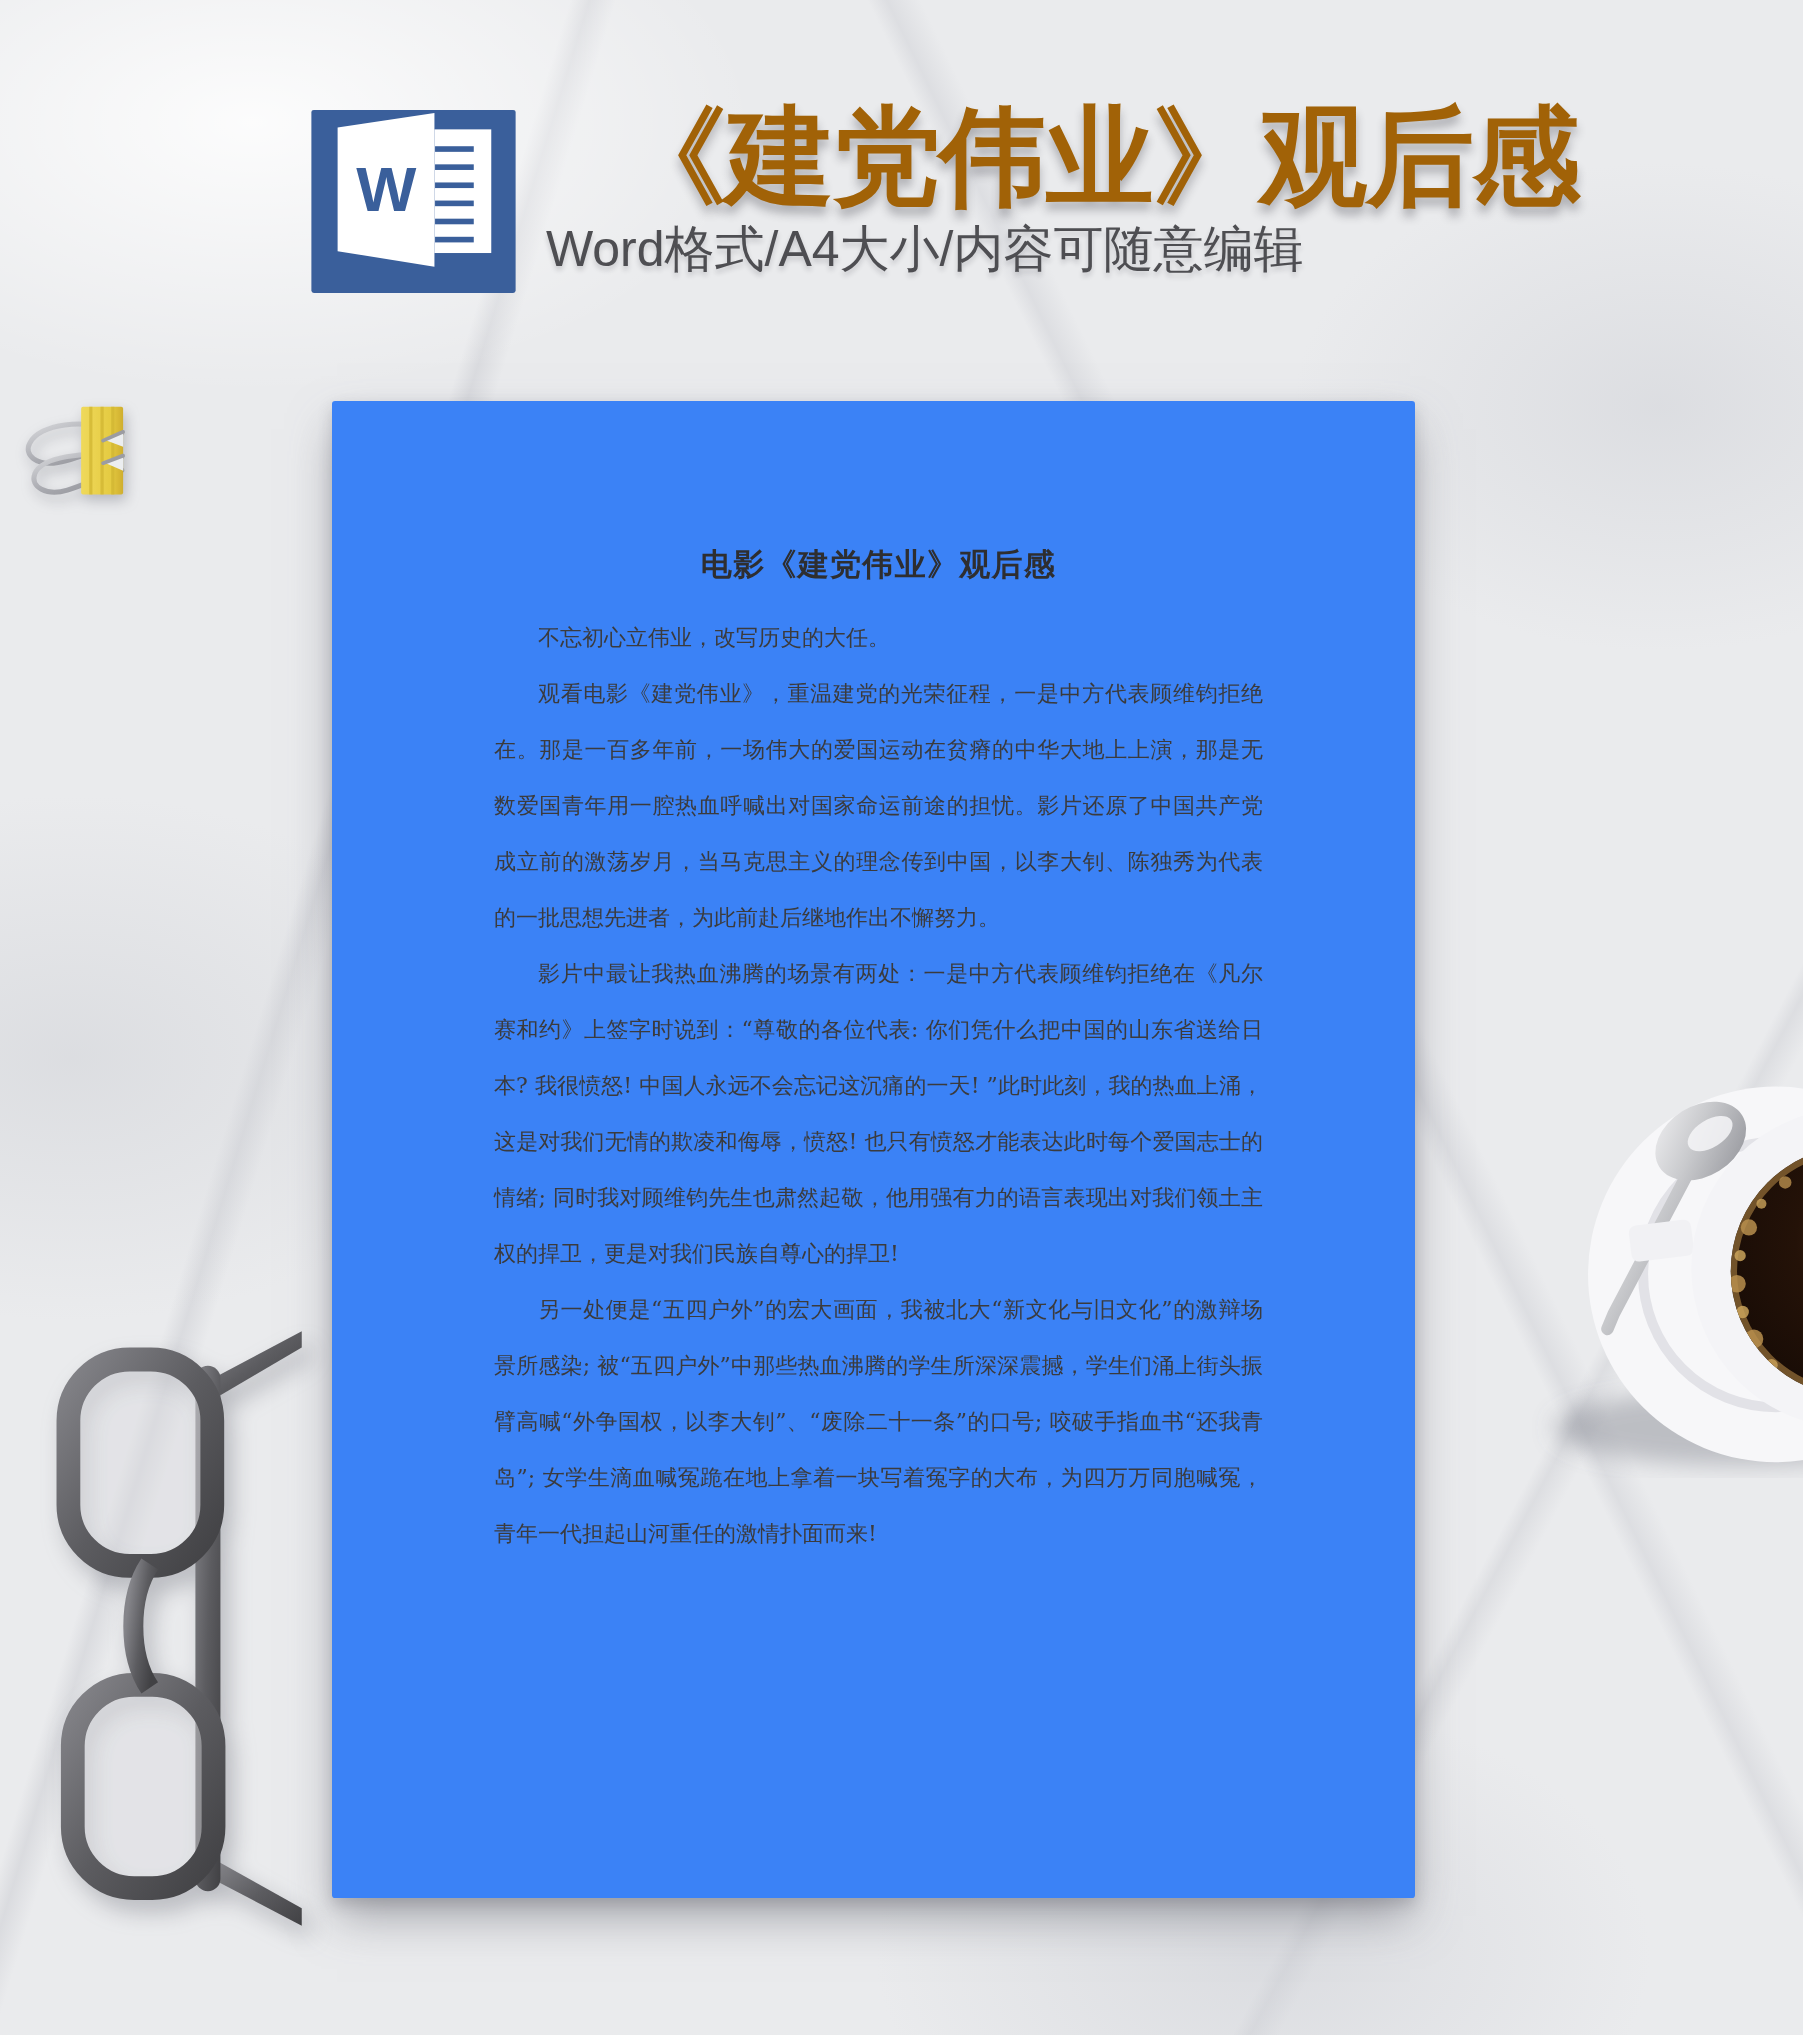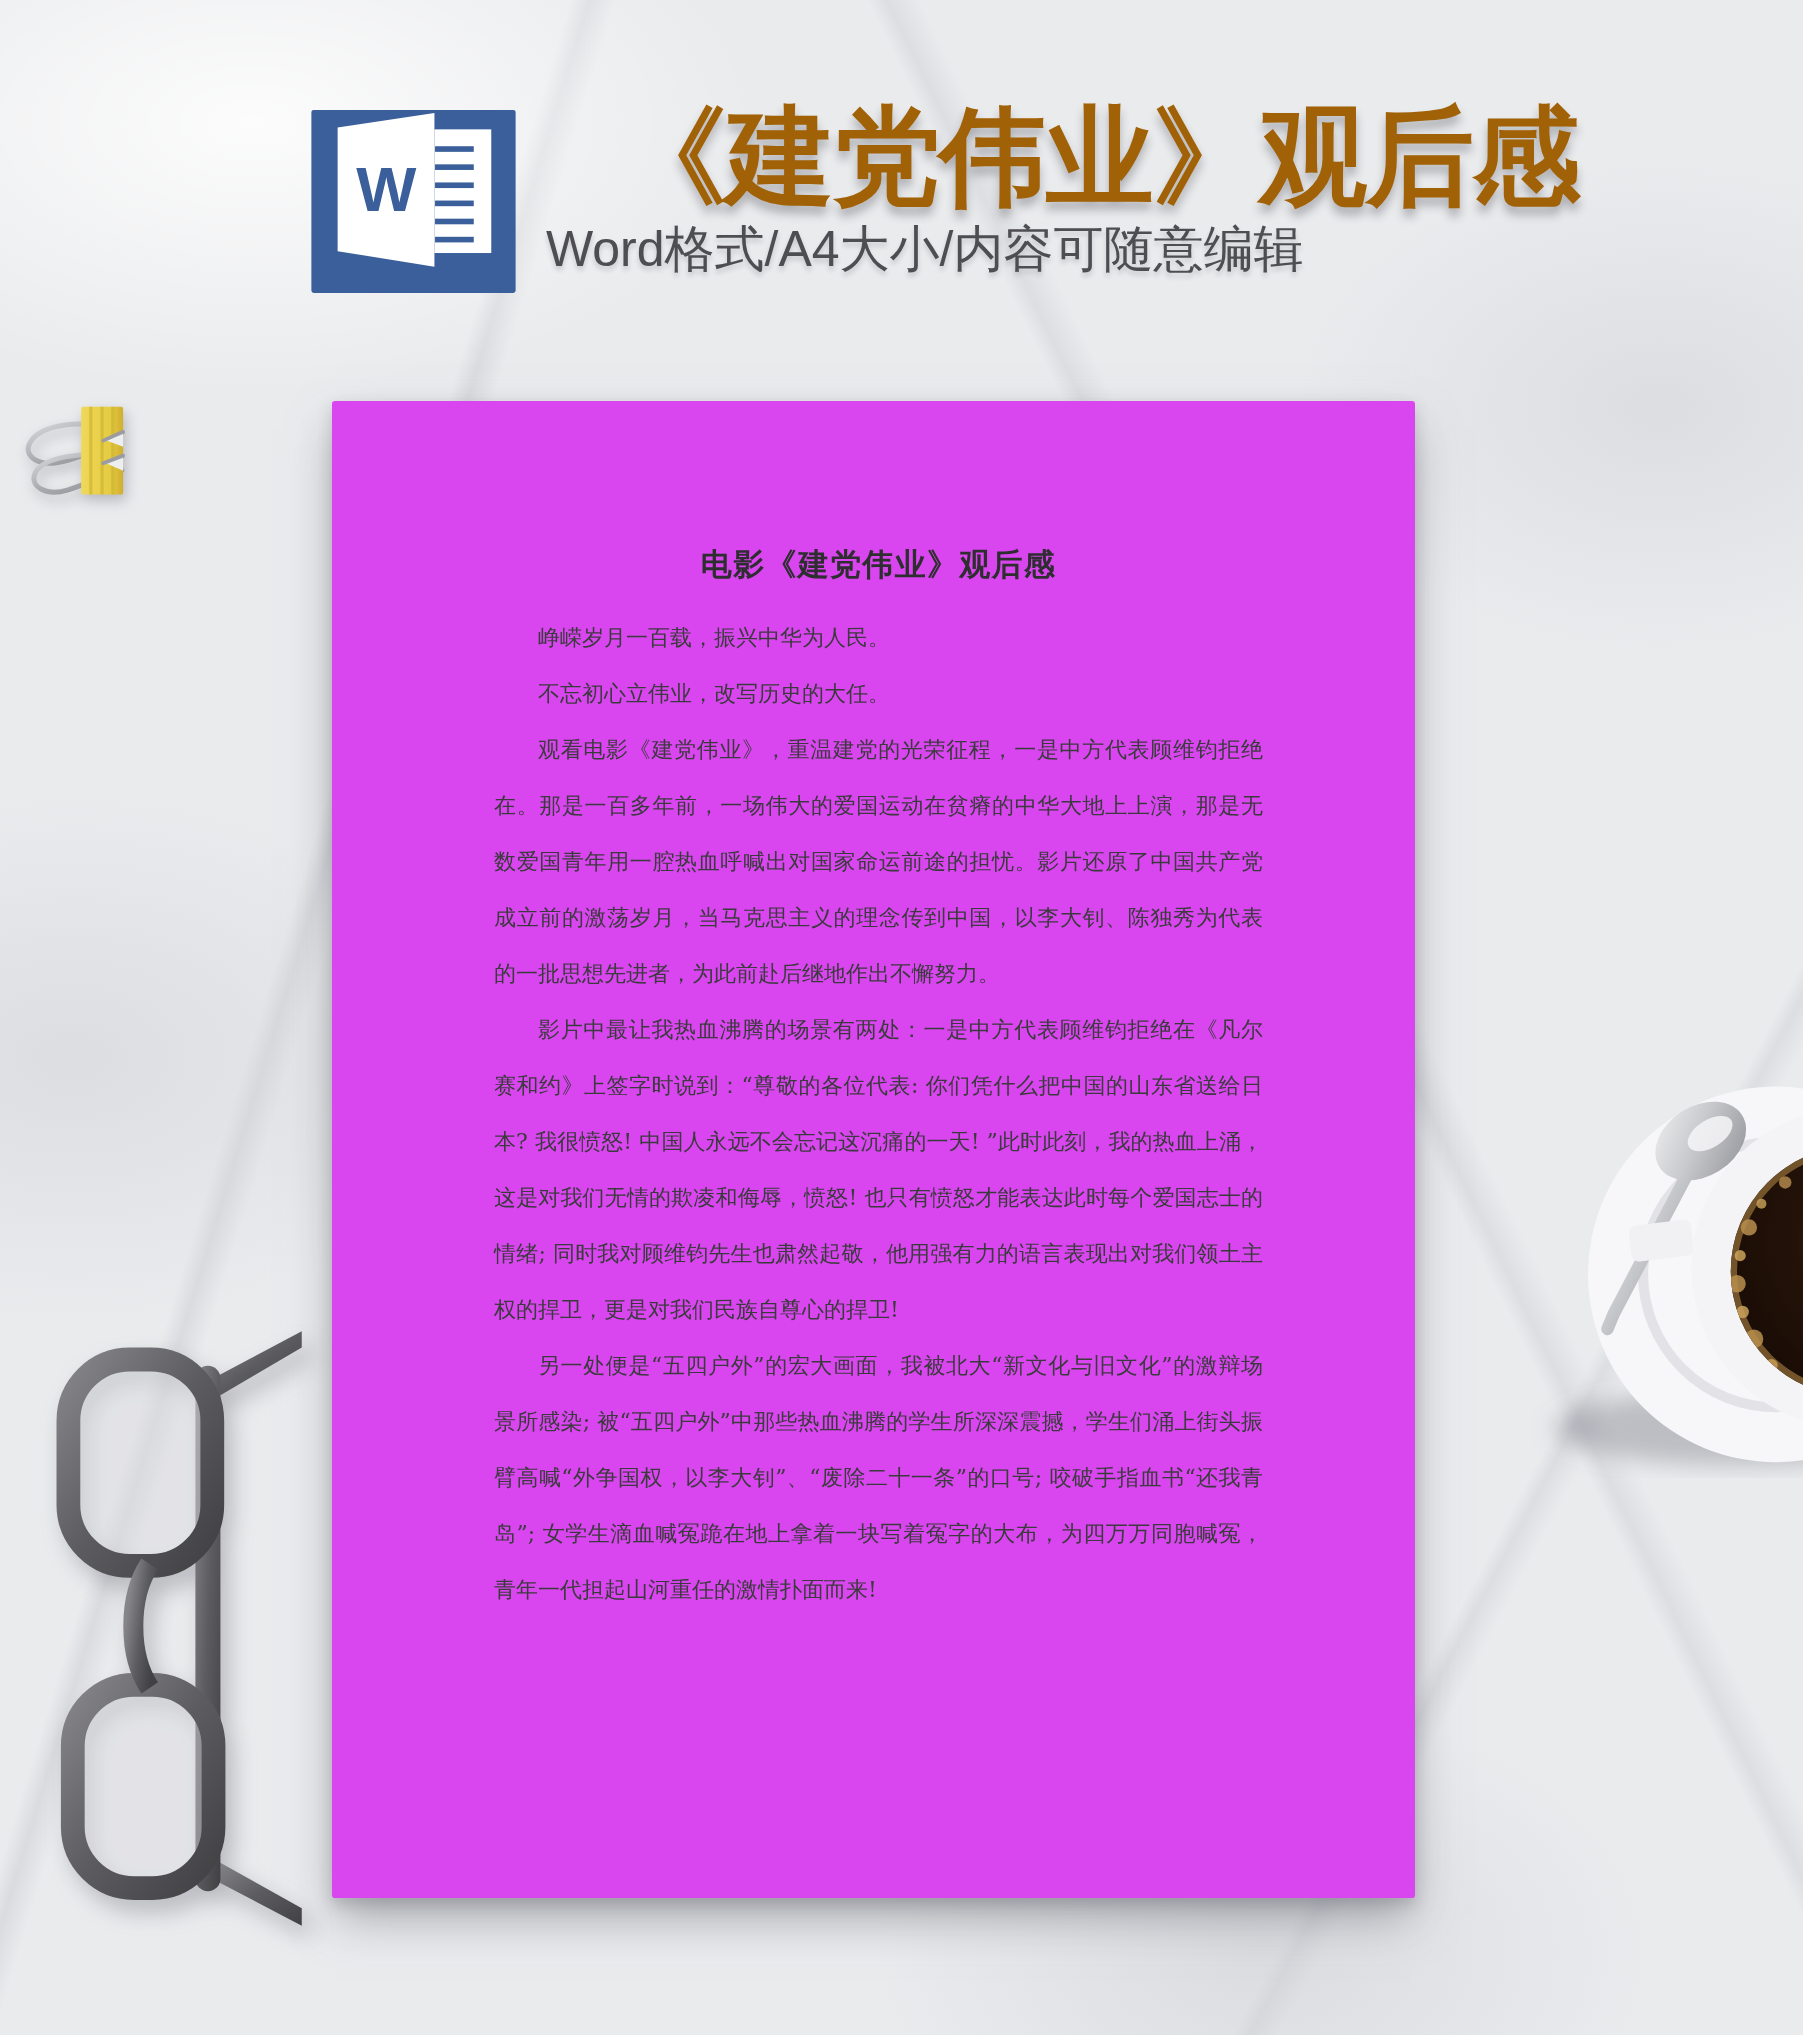--- a/index.html
+++ b/index.html
@@ -31,21 +31,21 @@
   #header-subtitle {
     left:546px; top:218px;
     font-size:50px; font-weight:400; color:#4e4e52;
     line-height:63px; white-space:nowrap;
     text-shadow:0 3.8px 5px rgba(40,40,50,0.18);
   }
 
   
   #paper {
     left:332px; top:401px; width:1083px; height:1497px;
-    background:#d946ef; border-radius:3.1px;
+    background:#3b82f6; border-radius:3.1px;
     box-shadow:0 22.5px 44px -5px rgba(105,107,117,0.55),
                0 6.3px 13.8px rgba(118,120,130,0.30);
   }
   #doc-body { padding:143px 152px 0 162px; color:#3b3b3d;
     font-family:"DejaVu Serif","Liberation Serif",serif; }
   #doc-title {
     text-align:center; font-size:31px; font-weight:700;
     letter-spacing:1.3px; line-height:41px; color:#2e2e30;
   }
   .epigraph { margin-top:25px; }
@@ -107,21 +107,20 @@
   <text x="120" y="162" text-anchor="middle" font-family="Liberation Sans, sans-serif" font-size="102" font-weight="bold" fill="#3A5F9B">W</text>
 </svg>
 
 <div id="header-title" class="abs">《建党伟业》观后感</div>
 <div id="header-subtitle" class="abs">Word格式/A4大小/内容可随意编辑</div>
 
 <div id="paper" class="abs">
   <div id="doc-body">
     <div id="doc-title">电影《建党伟业》观后感</div>
     <div class="epigraph">
-      <div class="doc-line">峥嵘岁月一百载，振兴中华为人民。</div>
       <div class="doc-line">不忘初心立伟业，改写历史的大任。</div>
     </div>
     <p class="doc-par">观看电影《建党伟业》，重温建党的光荣征程，一是中方代表顾维钧拒绝在。那是一百多年前，一场伟大的爱国运动在贫瘠的中华大地上上演，那是无数爱国青年用一腔热血呼喊出对国家命运前途的担忧。影片还原了中国共产党成立前的激荡岁月，当马克思主义的理念传到中国，以李大钊、陈独秀为代表的一批思想先进者，为此前赴后继地作出不懈努力。</p>
     <p class="doc-par">影片中最让我热血沸腾的场景有两处：一是中方代表顾维钧拒绝在《凡尔赛和约》上签字时说到：“尊敬的各位代表: 你们凭什么把中国的山东省送给日本? 我很愤怒! 中国人永远不会忘记这沉痛的一天! ”此时此刻，我的热血上涌，这是对我们无情的欺凌和侮辱，愤怒! 也只有愤怒才能表达此时每个爱国志士的情绪; 同时我对顾维钧先生也肃然起敬，他用强有力的语言表现出对我们领土主权的捍卫，更是对我们民族自尊心的捍卫!</p>
     <p class="doc-par">另一处便是“五四户外”的宏大画面，我被北大“新文化与旧文化”的激辩场景所感染; 被“五四户外”中那些热血沸腾的学生所深深震撼，学生们涌上街头振臂高喊“外争国权，以李大钊”、“废除二十一条”的口号; 咬破手指血书“还我青岛”; 女学生滴血喊冤跪在地上拿着一块写着冤字的大布，为四万万同胞喊冤，青年一代担起山河重任的激情扑面而来!</p>
   </div>
 </div>
 
 <svg id="glasses" class="abs" viewBox="0 0 430 1010">
   <defs>

